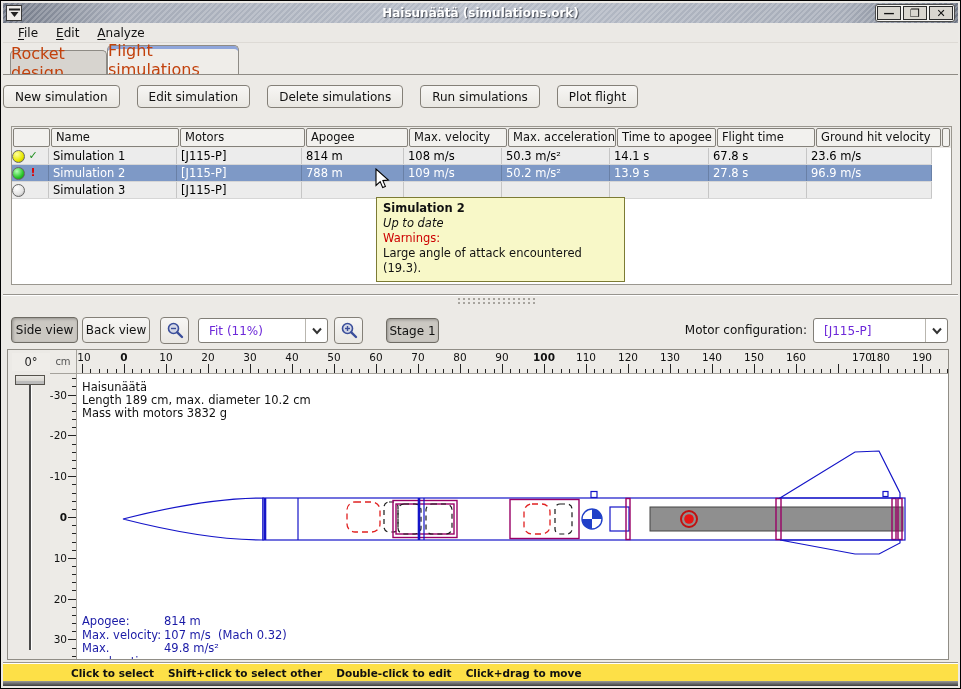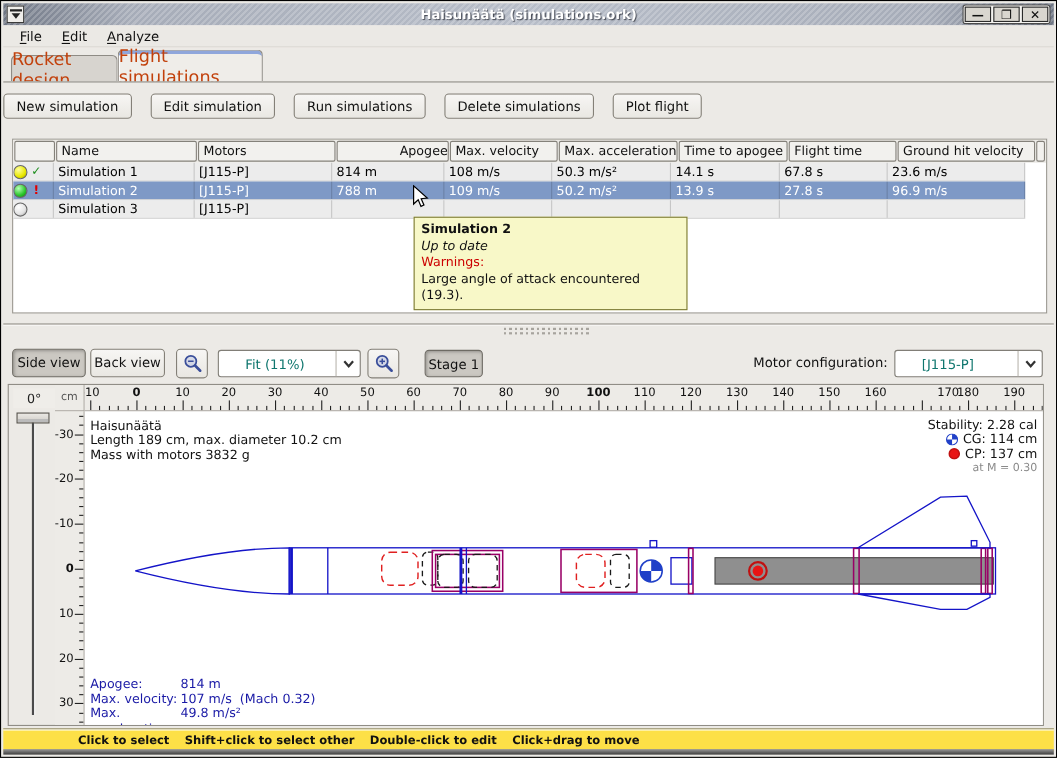--- a/index.html
+++ b/index.html
@@ -84,21 +84,21 @@
     background:repeating-linear-gradient(90deg,#A7A49E 0 2px,transparent 2px 5px);}
 
   
   .toggle-btn{position:absolute;height:26px;font-size:12px;color:#111;border:1px solid #848078;border-radius:4px;
     background:linear-gradient(#F7F6F4,#E9E7E2);display:flex;align-items:center;justify-content:center;}
   .toggle-btn.pressed{background:#CBC8C2;box-shadow:inset 1px 1px 3px rgba(0,0,0,.28);border-color:#6E6B64;}
   .icon-btn{position:absolute;width:29px;height:27px;border:1px solid #848078;border-radius:4px;
     background:linear-gradient(#F7F6F4,#E9E7E2);display:flex;align-items:center;justify-content:center;}
   .combo{position:absolute;height:25px;background:#fff;border:1px solid #817E77;border-radius:3px;
     display:flex;align-items:center;}
-  .combo .val{flex:1;padding:0 24px;font-size:12px;color:#0f766e;white-space:nowrap;overflow:hidden;}
+  .combo .val{flex:1;padding:0 10px;font-size:12px;color:#6d28d9;white-space:nowrap;overflow:hidden;}
   .combo .arrow{width:22px;align-self:stretch;border-left:1px solid #B9B6AF;display:flex;align-items:center;justify-content:center;}
   .motor-label{position:absolute;left:640px;top:317px;width:166px;height:24px;font-size:12px;color:#111;
     display:flex;align-items:center;justify-content:flex-end;}
 
   
   .viewpanel{position:absolute;left:6px;top:348px;width:942px;height:311px;border:1px solid #908D86;background:#ECEAE6;}
   .angle-label{position:absolute;left:4px;top:3px;width:38px;height:18px;background:#EFEDE9;
     font-size:11.5px;color:#222;display:flex;align-items:center;justify-content:center;}
   .slider-track{position:absolute;left:21px;top:34px;width:2px;height:266px;background:#4A4A4A;box-shadow:1px 0 0 #fff;}
   .slider-handle{position:absolute;left:7px;top:25px;width:30px;height:10px;background:linear-gradient(#EAE8E4,#CFCCC6);
@@ -168,31 +168,31 @@
 
   <div class="tabstrip">
       <div class="tab inactive">Rocket design</div>
       <div class="tab active">Flight simulations</div>
     </div>
   <div class="content-bg"></div>
 
   <div class="toolbar-row">
       <button class="push-btn">New simulation</button>
       <button class="push-btn">Edit simulation</button>
+      <button class="push-btn">Delete simulations</button>
       <button class="push-btn">Run simulations</button>
-      <button class="push-btn">Delete simulations</button>
       <button class="push-btn">Plot flight</button>
     </div>
 
   <div class="sim-table">
     <div class="t-header">
         <div class="th" style="width: 37px;"></div>
         <div class="th" style="width: 128px;">Name</div>
         <div class="th" style="width: 125px;">Motors</div>
-        <div class="th" style="width: 102px; text-align: right;">Apogee</div>
+        <div class="th" style="width: 102px;">Apogee</div>
         <div class="th" style="width: 98px;">Max. velocity</div>
         <div class="th" style="width: 108px;">Max. acceleration</div>
         <div class="th" style="width: 99px;">Time to apogee</div>
         <div class="th" style="width: 98px;">Flight time</div>
         <div class="th" style="width: 125px;">Ground hit velocity</div>
         <div class="th th-filler"></div>
       </div>
     <div>
         <div class="trow">
           <div class="td status-cell" style="width: 37px;">
@@ -518,38 +518,20 @@
 
         <rect class="sbf" x="806" y="117.5" width="5" height="5"></rect>
       </svg>
 
       <div class="rocket-info">
         <div>Haisunäätä</div>
         <div>Length 189 cm, max. diameter 10.2 cm</div>
         <div>Mass with motors 3832 g</div>
       </div>
 
-      <div class="stability-info">
-        <div>Stability: 2.28 cal</div>
-        <div class="row">
-          <svg width="11" height="11">
-            <circle cx="5.5" cy="5.5" r="5" fill="#fff" stroke="#2040C8" stroke-width="1"></circle>
-            <path d="M5.5,5.5 L5.5,0.5 A5,5 0 0 1 10.5,5.5 Z" fill="#2040C8"></path>
-            <path d="M5.5,5.5 L5.5,10.5 A5,5 0 0 1 0.5,5.5 Z" fill="#2040C8"></path>
-          </svg>
-          <span>CG: 114 cm</span>
-        </div>
-        <div class="row">
-          <svg width="11" height="11">
-            <circle cx="5.5" cy="5.5" r="4.6" fill="#E81414" stroke="#C01010" stroke-width="1.4"></circle>
-          </svg>
-          <span>CP: 137 cm</span>
-        </div>
-        <div class="mach">at M = 0.30</div>
-      </div>
 
       <div class="results-info">
           <div class="rrow">
             <span class="rlabel">Apogee:</span>
             <span class="rval">814 m</span>
           </div>
           <div class="rrow">
             <span class="rlabel">Max. velocity:</span>
             <span class="rval">107 m/s  (Mach 0.32)</span>
           </div>

